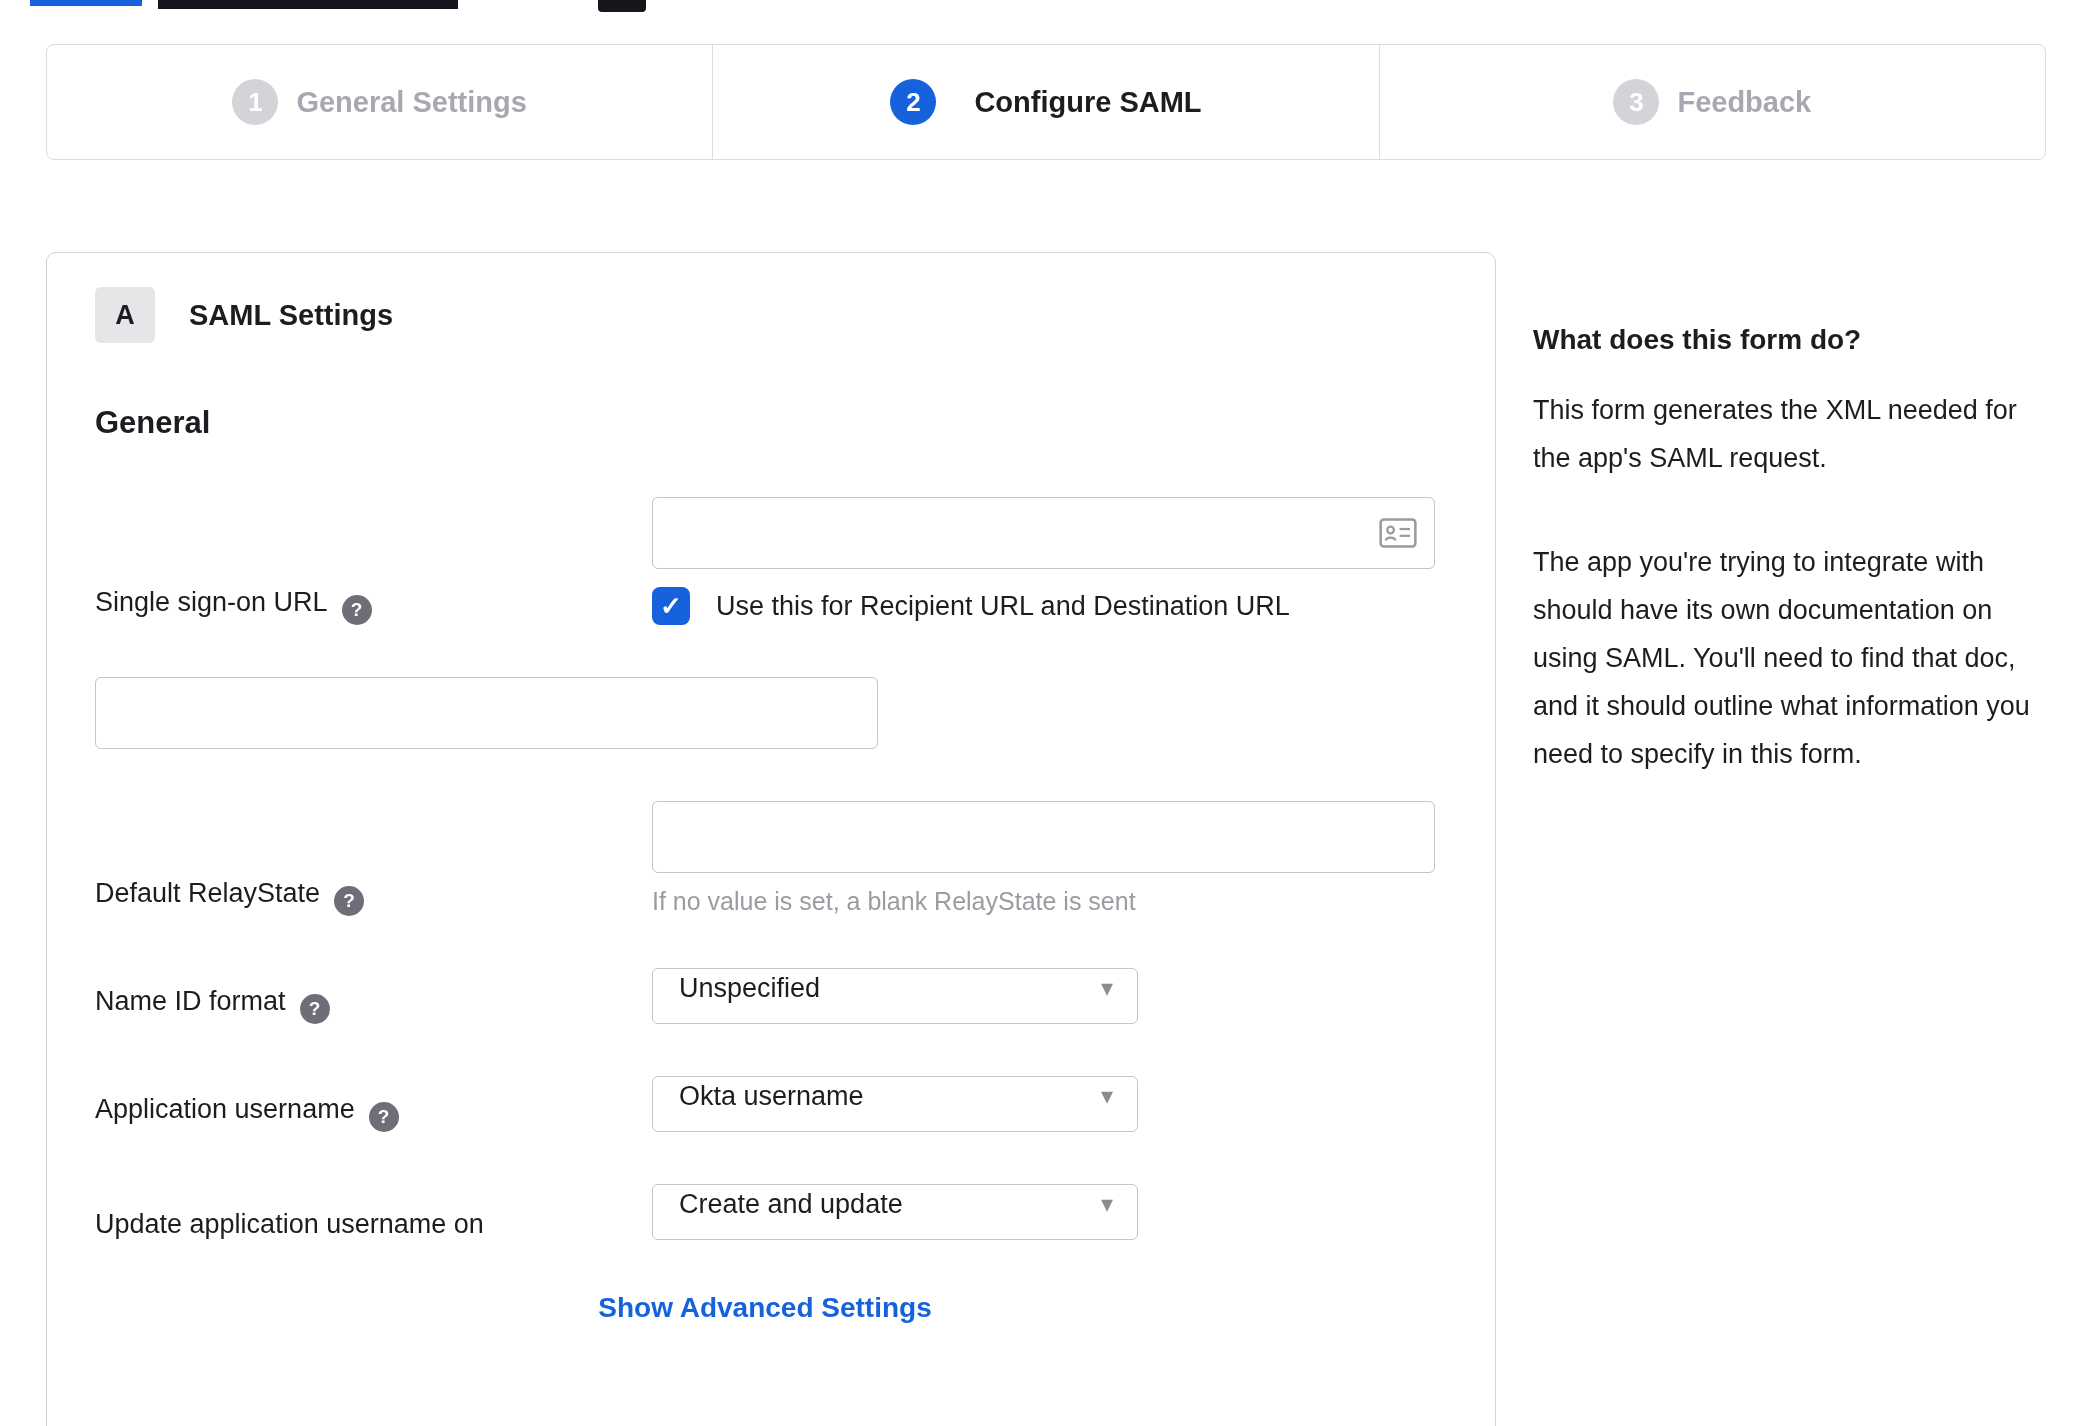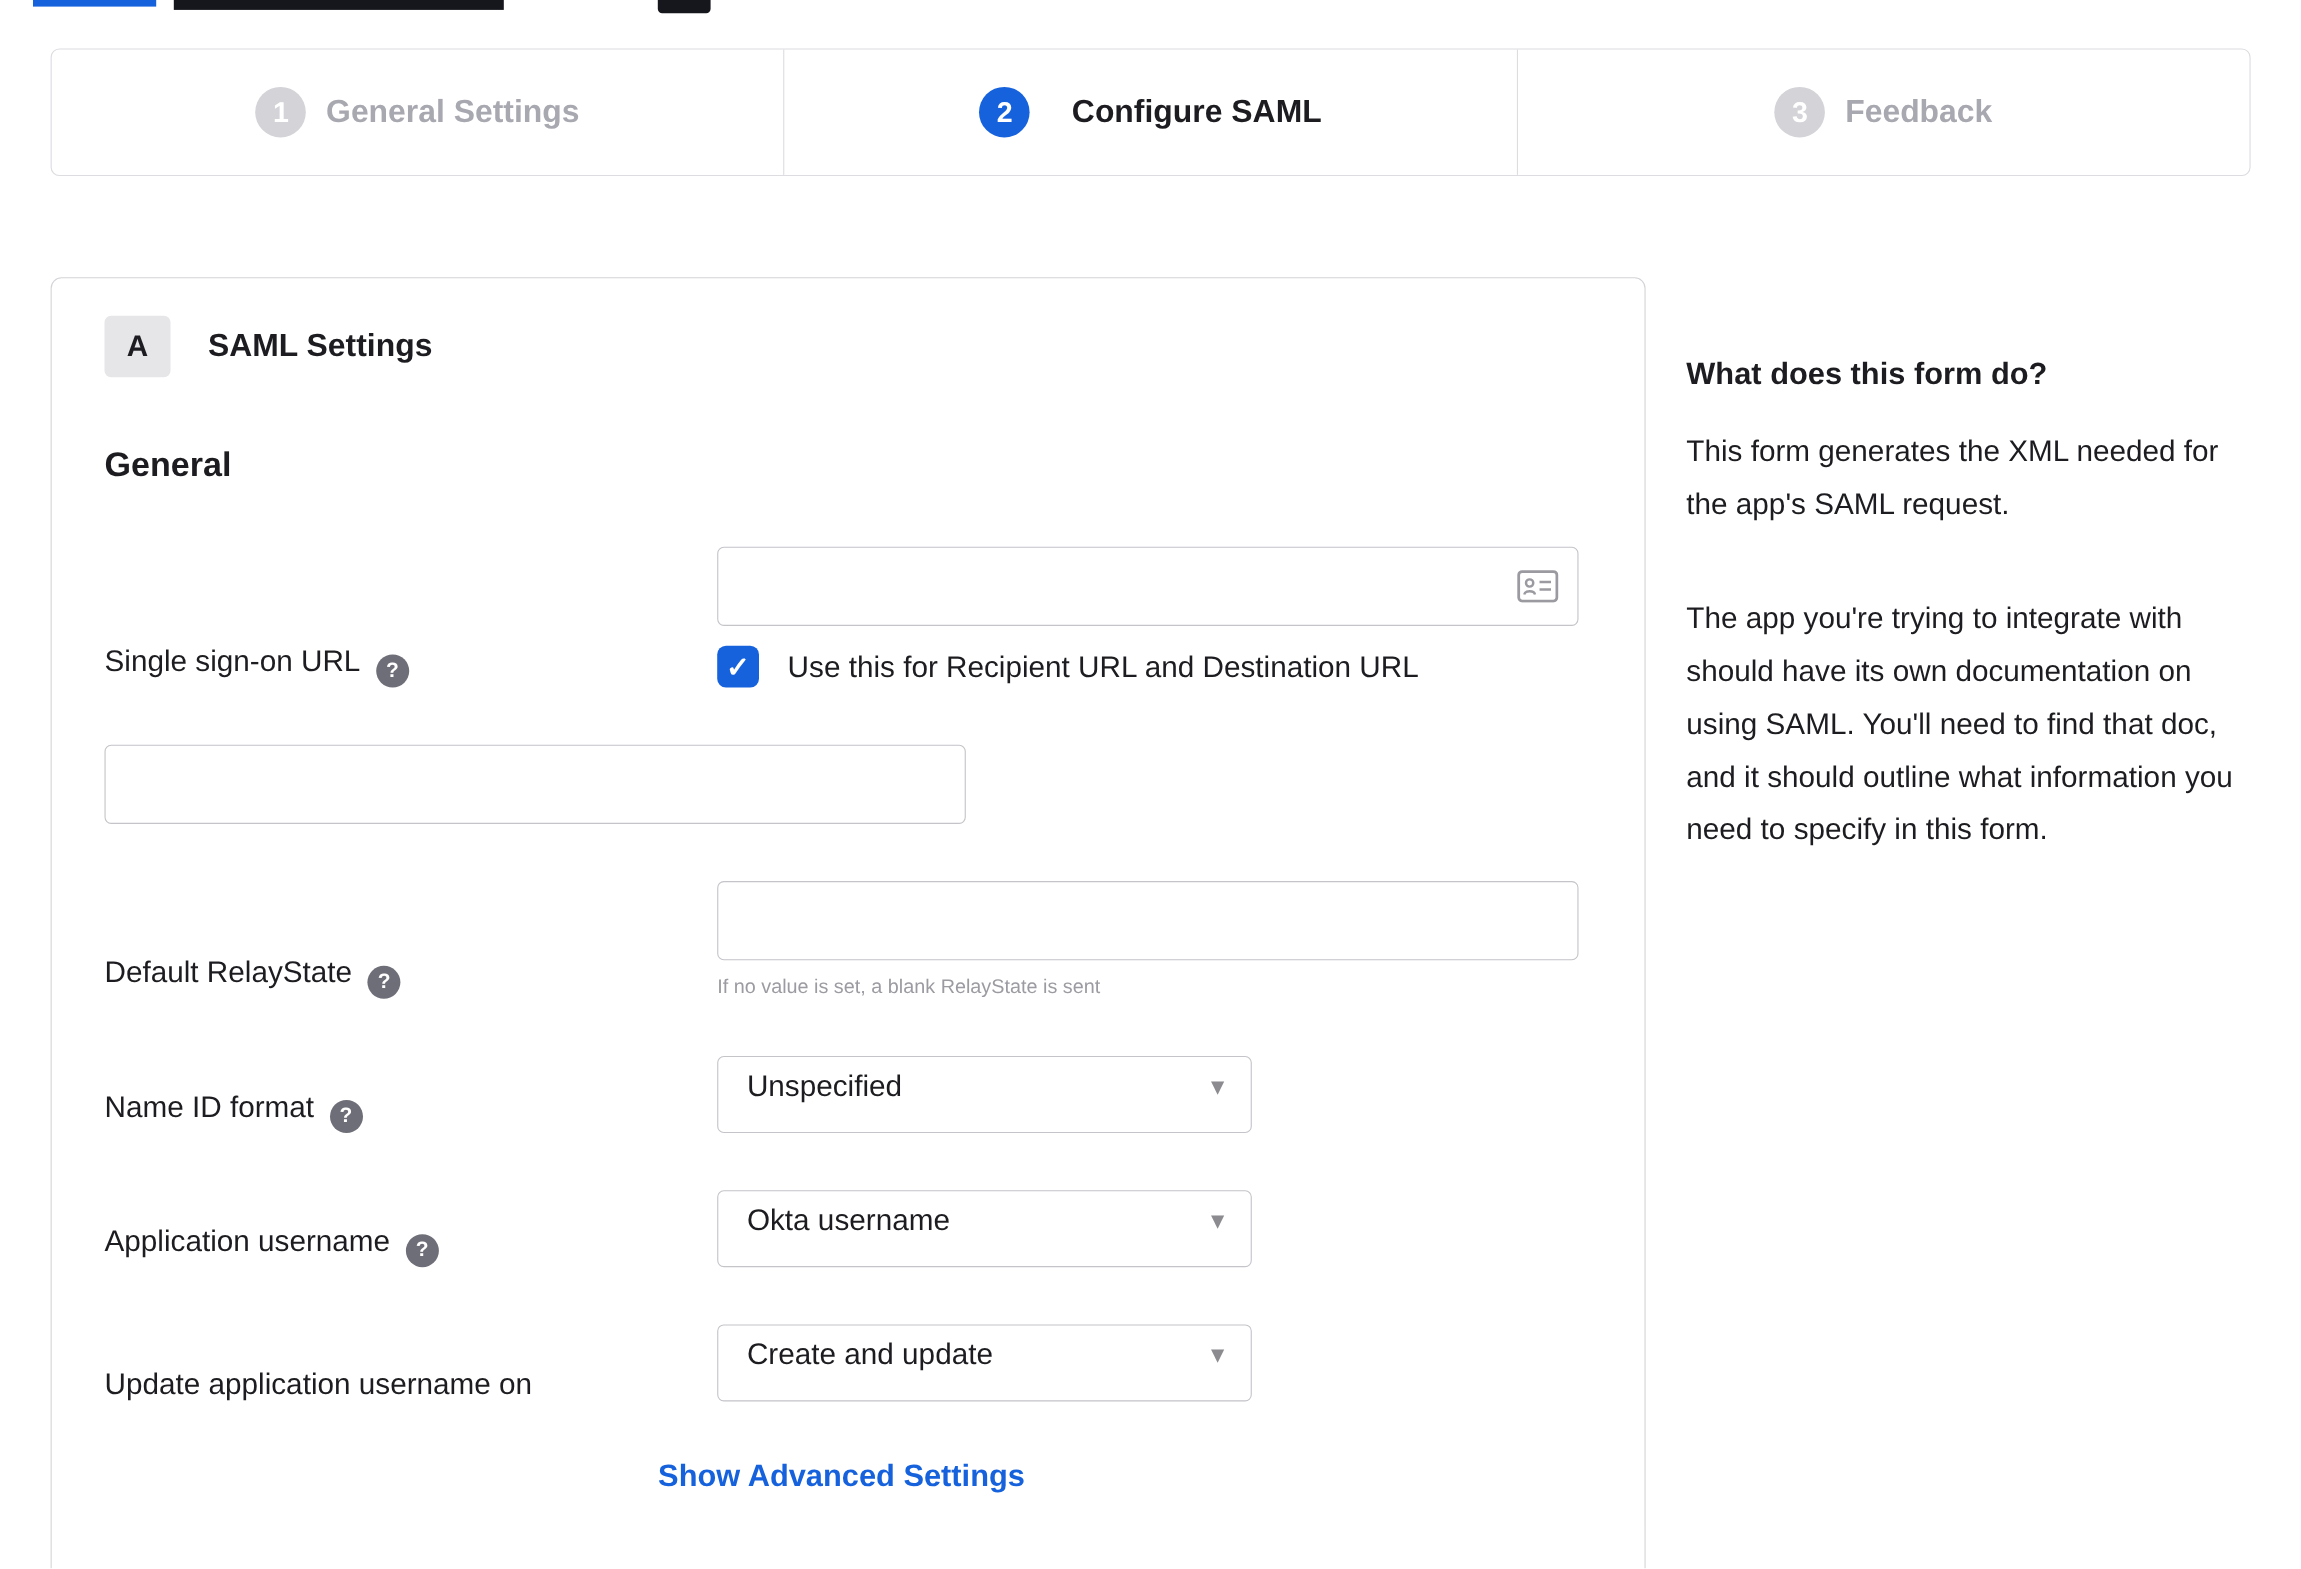--- a/index.html
+++ b/index.html
@@ -149,26 +149,26 @@
     background: #1662dd;
     color: #fff;
     display: flex; align-items: center; justify-content: center;
     font-size: 26px;
     font-weight: bold;
     cursor: pointer;
     flex: 0 0 auto;
   }
   .checkbox-label { font-size: 27px; margin-left: 26px; }
   .hint {
-    font-size: 18px;
+    font-size: 25px;
     color: #9b9ba1;
     margin-top: 14px;
   }
   .select-box {
-    width: 486px; height: 70px;
+    width: 486px; height: 56px;
     box-sizing: border-box;
     border: 1px solid #c4c4c9;
     border-radius: 6px;
     background: #fff;
     display: flex;
     align-items: center;
     font-size: 27px;
     padding: 0 24px 16px 26px;
     cursor: pointer;
     position: relative;

